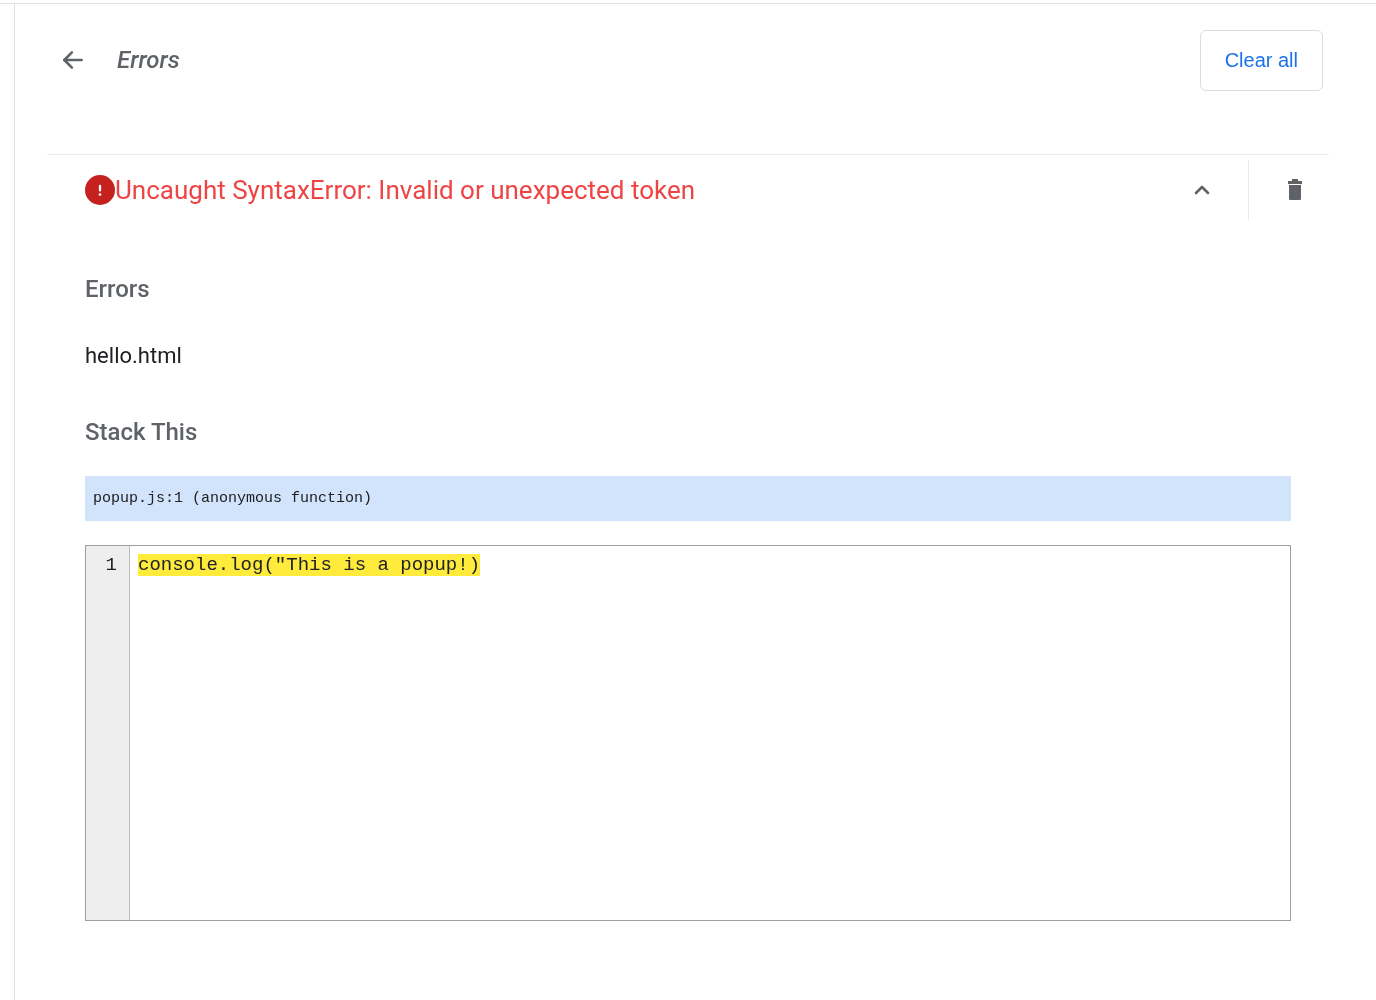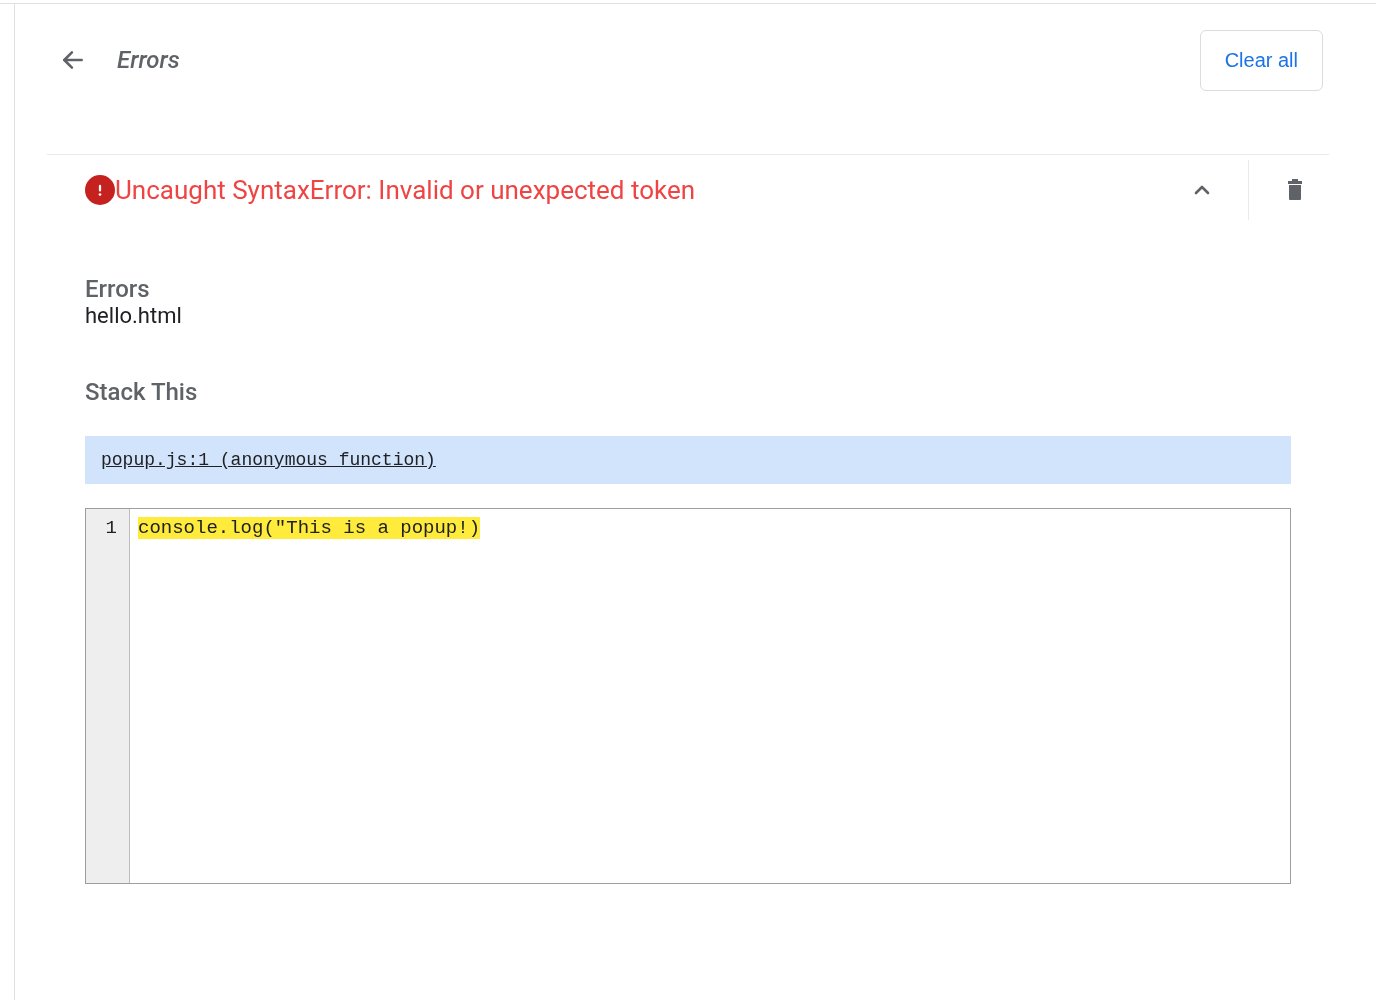--- a/index.html
+++ b/index.html
@@ -108,30 +108,30 @@
   }
   .section-heading {
     font-size: 24px;
     font-weight: 500;
     color: #5f6368;
     margin-top: 50px;
   }
   .context-file {
     font-size: 22px;
     color: #202124;
+    margin-top: 40px;
   }
   .stack-frame {
     background: #d2e3fc;
     font-family: "Courier New", monospace;
-    font-size: 18px;
-    color: #202124;
-    padding: 14px 16px;
+    font-size: 15px;
+    color: #202124;
+    padding: 14px 8px;
     margin-top: 30px;
     white-space: pre;
-    text-decoration: underline;
   }
   .code-box {
     border: 1px solid #9e9e9e;
     display: flex;
     margin-top: 24px;
     height: 376px;
     background: #fff;
   }
   .gutter {
     width: 44px;

